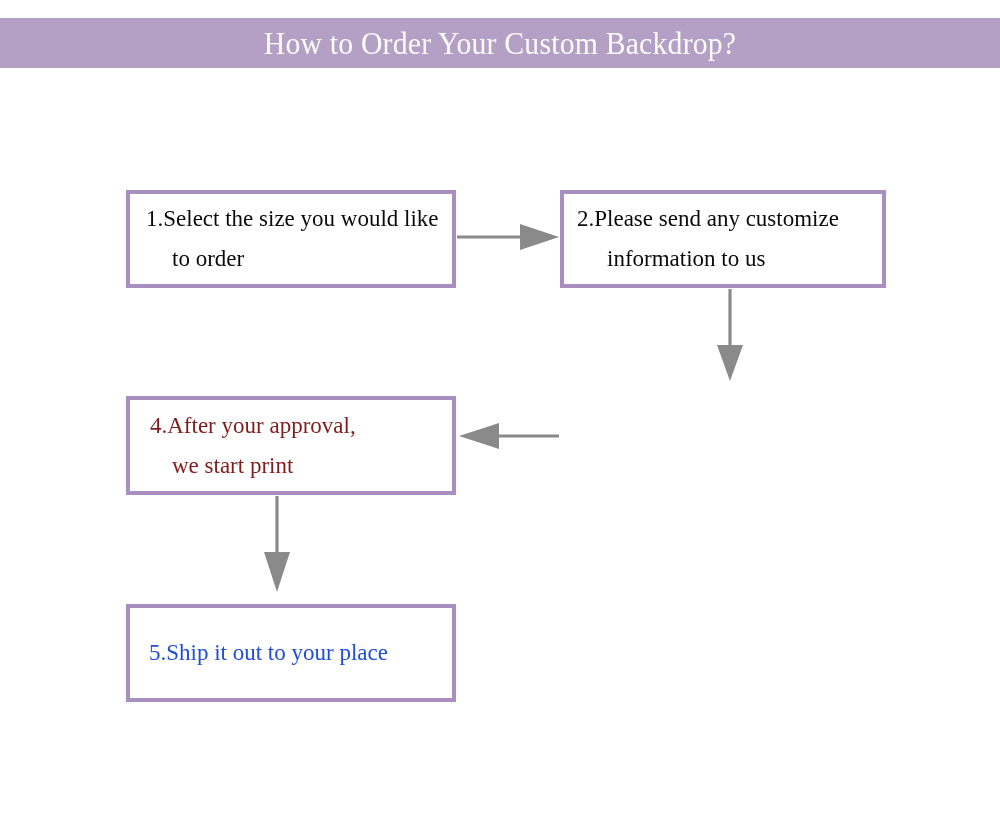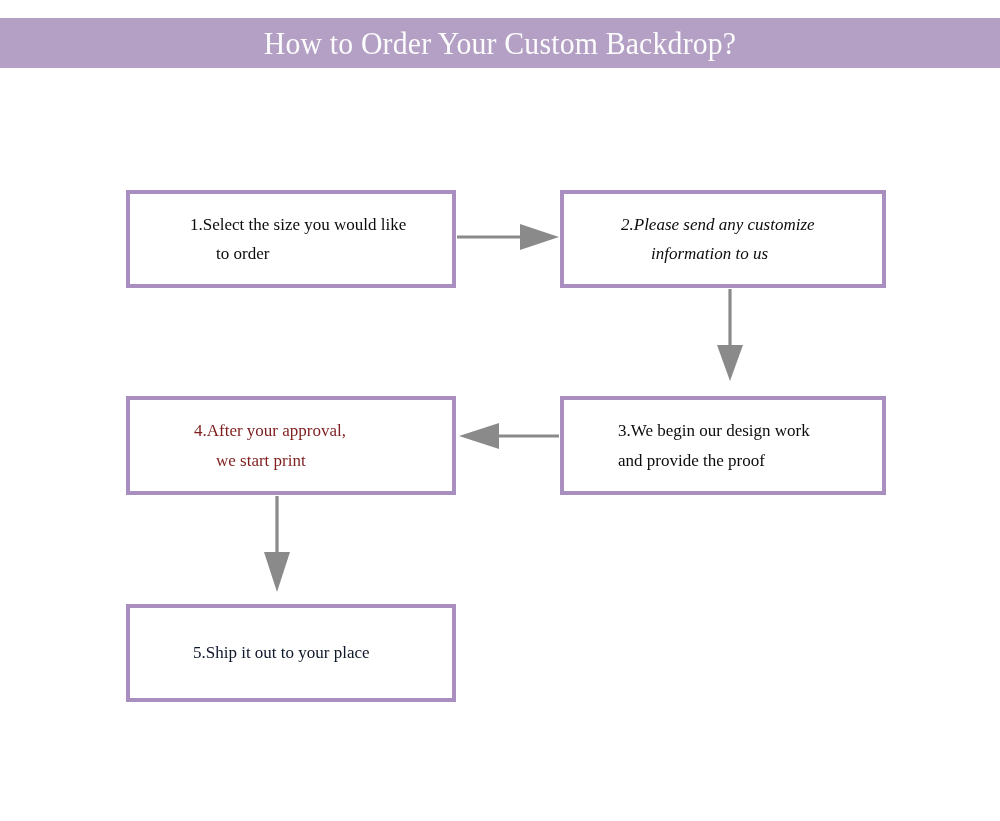--- a/index.html
+++ b/index.html
@@ -61,36 +61,35 @@
     display: flex;
     align-items: center;
     justify-content: flex-start;
   }
   .step-text {
     display: block;
     width: 100%;
     padding: 0 24px;
     color: #0b0b0b;
     font-family: "Liberation Serif", "DejaVu Serif", serif;
-    font-size: 17px;
+    font-size: 23px;
     line-height: 1.72;
     font-weight: 400;
     white-space: pre-line;
-    margin-left: 44px;
   }
 
   #box-1 { left: 126px; top: 190px; width: 330px; height: 98px; }
   #box-2 { left: 560px; top: 190px; width: 326px; height: 98px; }
   #box-3 { left: 560px; top: 396px; width: 326px; height: 99px; }
   #box-4 { left: 126px; top: 396px; width: 330px; height: 99px; }
   #box-5 { left: 126px; top: 604px; width: 330px; height: 98px; }
 
   
   #box-1 .step-text { text-align: justify; text-align-last: left; padding-left: 16px; padding-right: 10px; }
-  #box-2 .step-text { text-align: justify; text-align-last: left; padding-left: 13px; padding-right: 10px; font-style: italic; }
+  #box-2 .step-text { text-align: justify; text-align-last: left; padding-left: 13px; padding-right: 10px; }
   #box-3 .step-text { text-align: justify; text-align-last: left; padding-left: 10px; padding-right: 8px; }
   #box-4 .step-text { padding-left: 20px; }
   #box-5 .step-text { text-align: justify; text-align-last: left; padding-left: 19px; padding-right: 14px; }
 
   .line2-pad { display: inline-block; }
 
   
   #arrow-layer {
     position: absolute;
     left: 0;
@@ -134,27 +133,23 @@
   <div class="step-box" id="box-1" style="border-color: rgb(169, 143, 192); background: rgb(255, 255, 255);">
     <span class="step-text" style="color: rgb(11, 11, 11);"><span>1.Select the size you would like</span>
 <span class="line2-pad" style="padding-left:26px">to order</span></span>
   </div>
 
   <div class="step-box" id="box-2" style="border-color: rgb(169, 143, 192); background: rgb(255, 255, 255);">
     <span class="step-text" style="color: rgb(11, 11, 11);"><span>2.Please send any customize</span>
 <span class="line2-pad" style="padding-left:30px">information to us</span></span>
   </div>
 
-  <div class="step-box" id="box-3" style="border-color: rgb(169, 143, 192); background: rgb(255, 255, 255);">
-    <span class="step-text" style="color: rgb(11, 11, 11);"><span>3.We begin our design work</span>
-<span class="line2-pad">and provide the proof</span></span>
-  </div>
 
   <div class="step-box" id="box-4" style="border-color: rgb(169, 143, 192); background: rgb(255, 255, 255);">
     <span class="step-text" style="color: #7f1d1d;"><span>4.After your approval,</span>
 <span class="line2-pad" style="padding-left:22px">we start print</span></span>
   </div>
 
   <div class="step-box" id="box-5" style="border-color: rgb(169, 143, 192); background: rgb(255, 255, 255);">
-    <span class="step-text" style="color: #0f172a;"><span>5.Ship it out to your place</span></span>
+    <span class="step-text" style="color: #1d4ed8;"><span>5.Ship it out to your place</span></span>
   </div>
 
 </div>
 
 </body></html>

